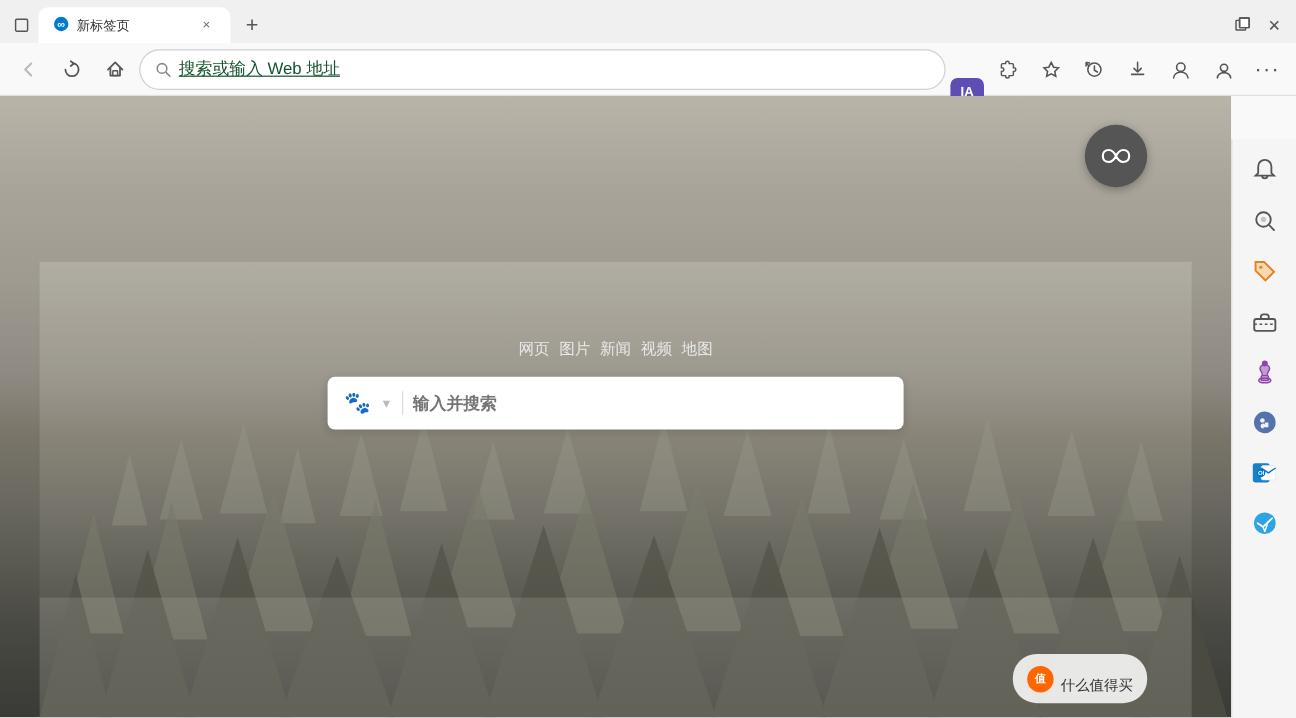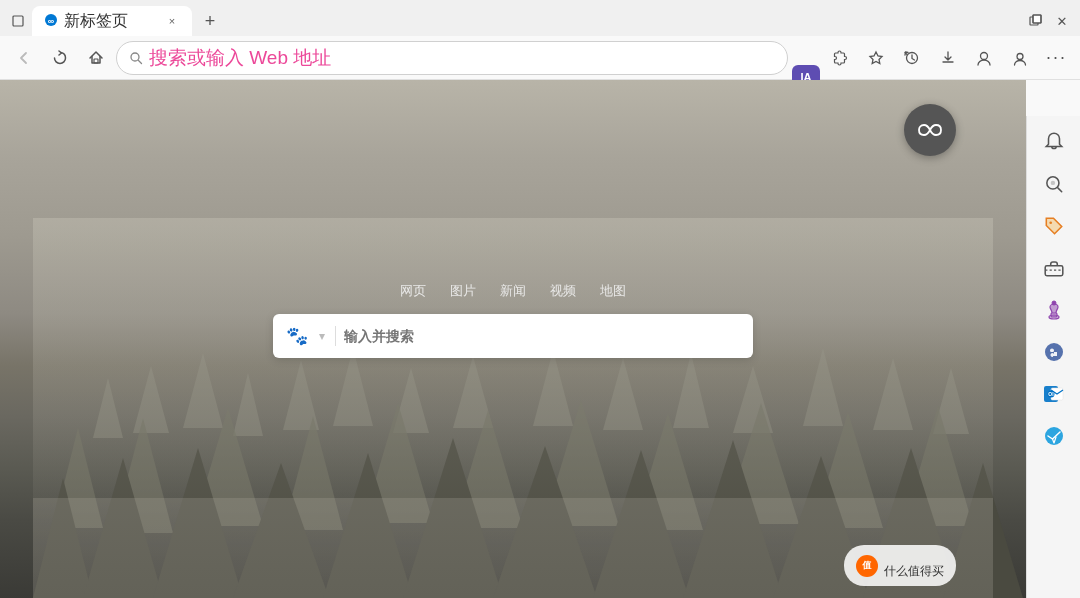--- a/index.html
+++ b/index.html
@@ -147,21 +147,21 @@
       left: 50%;
       transform: translate(-50%, -50%);
       display: flex; flex-direction: column;
       align-items: center;
       gap: 12px;
       width: 500px;
       margin-top: -20px;
     }
 
     .search-tabs {
-      display: flex; gap: 24px;
+      display: flex; gap: 8px;
       color: rgba(255,255,255,0.85);
       font-size: 13px;
       justify-content: flex-end;
     }
     .search-tab {
       cursor: pointer; padding: 2px 0;
       color: rgba(240,240,240,0.9);
     }
 
     .search-box {
@@ -220,21 +220,21 @@
     </div>
 
     <div class="tab">
       <span style="font-size:13px; color:#555;">
         
         <svg width="14" height="14" viewBox="0 0 14 14">
           <circle cx="7" cy="7" r="6" fill="#0078d4"></circle>
           <text x="7" y="10.5" text-anchor="middle" fill="white" font-size="9" font-weight="bold">∞</text>
         </svg>
       </span>
-      <span style="font-size:16px;">新标签页</span>
+      <span style="font-size:11px;">新标签页</span>
       <span class="tab-close">×</span>
     </div>
 
     <button class="new-tab-btn">+</button>
 
     <div class="tab-bar-right">
       <div class="win-ctrl">
         <svg width="14" height="14" viewBox="0 0 14 14" fill="none">
           <rect x="1" y="3" width="8" height="8" rx="0.5" stroke="#555" stroke-width="1.2" fill="none"></rect>
           <rect x="4" y="1" width="8" height="8" rx="0.5" stroke="#555" stroke-width="1.2" fill="white"></rect>
@@ -263,21 +263,21 @@
         <path d="M4 6.5V13H12V6.5" stroke="#555" stroke-width="1.5" stroke-linecap="round" stroke-linejoin="round"></path>
         <rect x="6" y="9" width="4" height="4" rx="0.5" stroke="#555" stroke-width="1.2" fill="none"></rect>
       </svg>
     </button>
 
     <div class="address-bar">
       <svg width="14" height="14" viewBox="0 0 14 14" fill="none">
         <circle cx="6" cy="6" r="4" stroke="#888" stroke-width="1.3"></circle>
         <line x1="9.5" y1="9.5" x2="12.5" y2="12.5" stroke="#888" stroke-width="1.3" stroke-linecap="round"></line>
       </svg>
-      <span style="color:#ec4899; font-size:19px;">搜索或输入 Web 地址</span>
+      <span style="color:#14532d; font-size:14px;text-decoration:underline;">搜索或输入 Web 地址</span>
     </div>
 
     <button class="nav-action-btn btn-ia" style="background:#5e4db2; color:white; border-radius:6px; width:28px; height:24px; font-size:11px; font-weight:bold;">IA</button>
 
     <button class="nav-action-btn">
       <svg width="18" height="18" viewBox="0 0 18 18" fill="none">
         <path d="M7 3.5C7 2.67 7.67 2 8.5 2C9.33 2 10 2.67 10 3.5V4H12.5C13.05 4 13.5 4.45 13.5 5V7.5H14C14.83 7.5 15.5 8.17 15.5 9C15.5 9.83 14.83 10.5 14 10.5H13.5V13C13.5 13.55 13.05 14 12.5 14H10V14.5C10 15.33 9.33 16 8.5 16C7.67 16 7 15.33 7 14.5V14H4.5C3.95 14 3.5 13.55 3.5 13V10.5H4C4.83 10.5 5.5 9.83 5.5 9C5.5 8.17 4.83 7.5 4 7.5H3.5V5C3.5 4.45 3.95 4 4.5 4H7V3.5Z" stroke="#555" stroke-width="1.2" fill="none"></path>
       </svg>
     </button>
 

